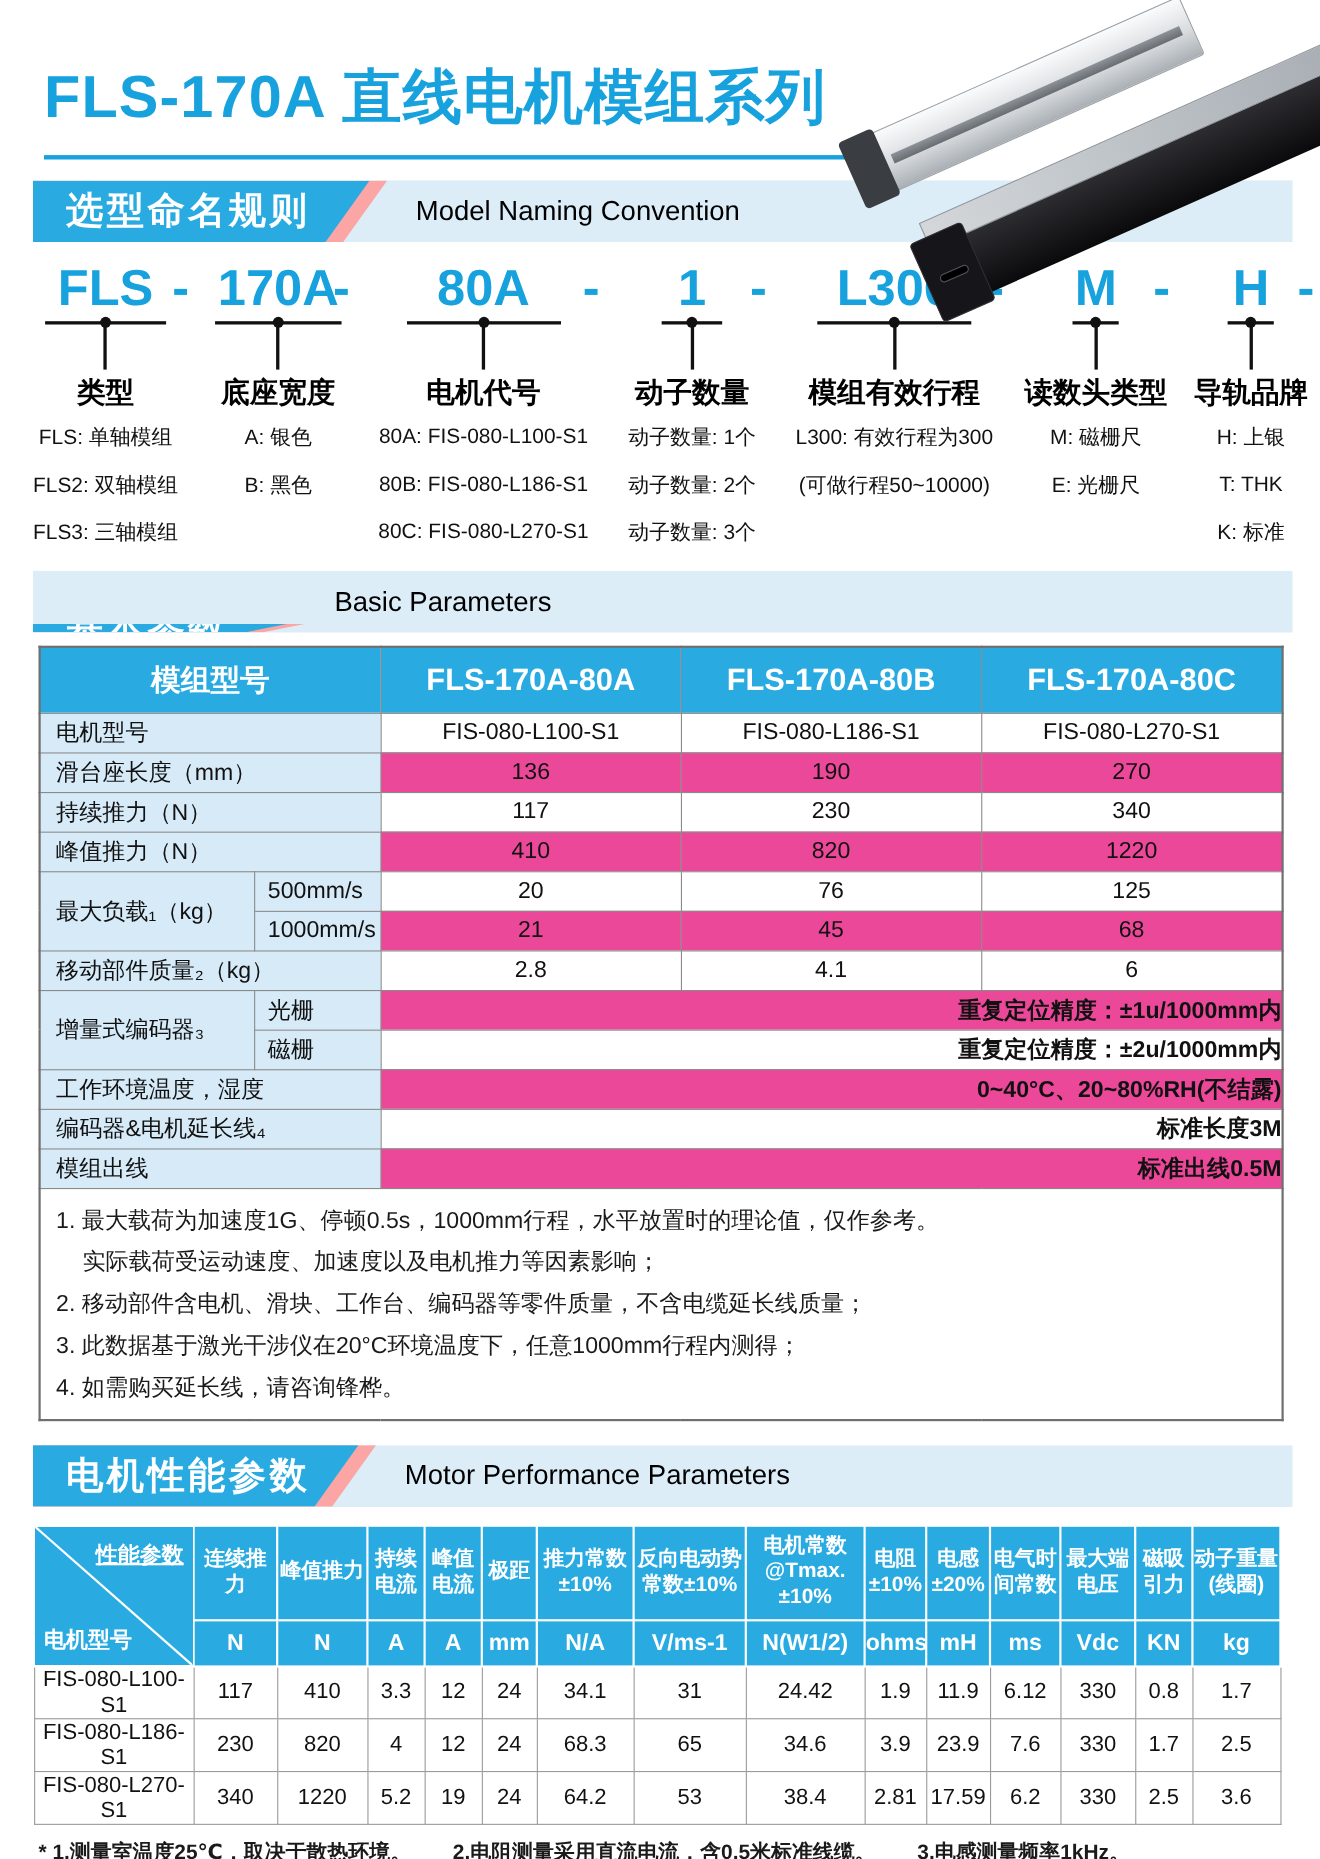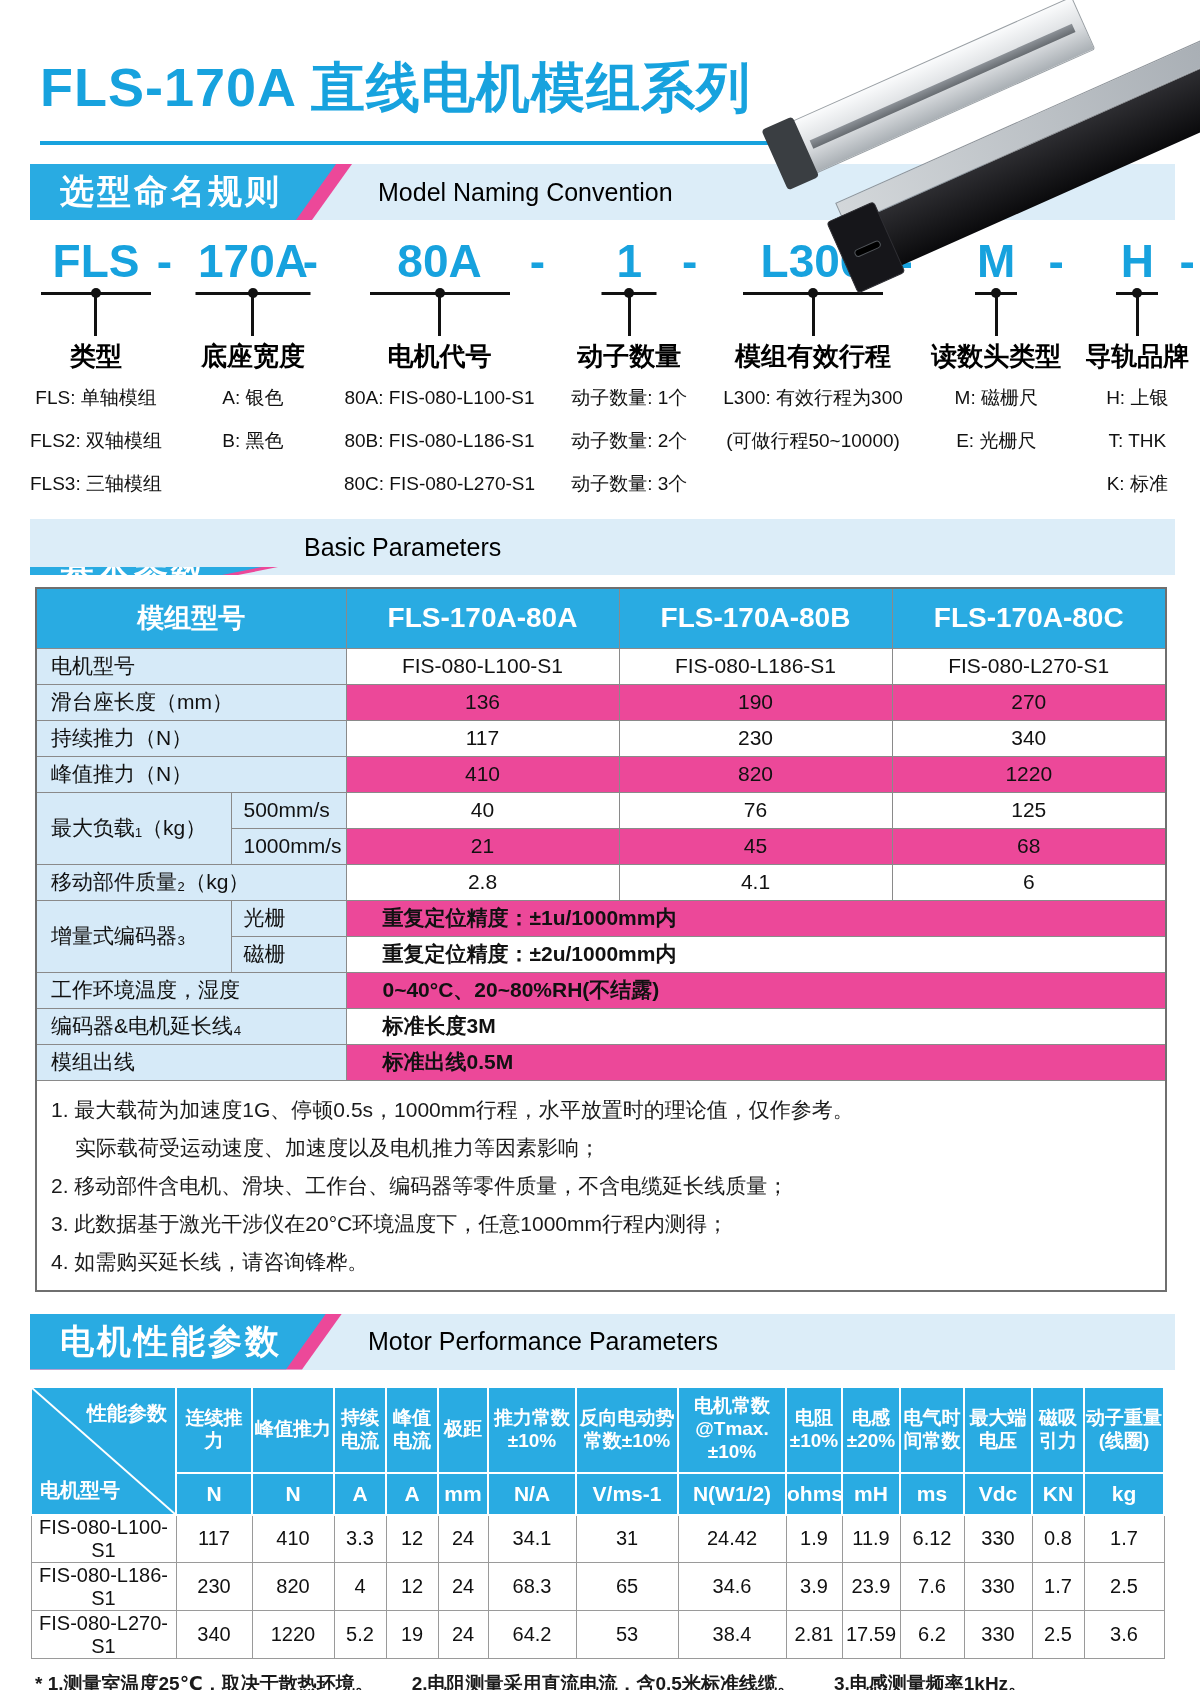--- a/index.html
+++ b/index.html
@@ -20,21 +20,21 @@
   .mod-silver .slot { position:absolute; left:36px; right:10px; top:24px; height:9px; background:linear-gradient(180deg,#8d9298,#686d72); }
   .mod-black { left:100px; top:118px; width:400px; height:84px; transform:rotate(-24deg); }
   .mod-black .mtop { height:26px; background:linear-gradient(90deg,#d3d7da,#a9afb5); border:1px solid #8e949a; }
   .mod-black .mbody { height:58px; background:linear-gradient(180deg,#2d2d31,#0a0a0c); border-radius:0 0 4px 4px; }
   .mod-black .mcap { position:absolute; left:-16px; top:14px; width:52px; height:78px; background:#16161a; border:1px solid #2e2e33; border-radius:4px; }
   .mod-black .mslot { position:absolute; left:12px; top:36px; width:28px; height:8px; background:#000; border:1px solid #52565b; border-radius:4px; }
 
   
   .banner { position:relative; height:56px; margin:0 25px 0 30px; }
   .banner-strip { position:absolute; inset:0; background:#dcedf8; }
-  .banner-flag { position:absolute; left:0; top:0; bottom:0; background:#ec4899;
+  .banner-flag { position:absolute; left:0; top:0; bottom:0; background:#fca5a5;
     clip-path:polygon(0 0,100% 0,calc(100% - 40px) 100%,0 100%); }
   .banner-flag .flag-blue { position:absolute; left:0; top:0; bottom:0; width:calc(100% - 16px); background:#29abe2;
     clip-path:polygon(0 0,100% 0,calc(100% - 40px) 100%,0 100%);
     display:flex; align-items:center; padding-left:30px;
     color:#fff; font-size:34px; font-weight:bold; letter-spacing:3px; white-space:nowrap; }
   .banner-en { position:absolute; top:0; bottom:0; display:flex; align-items:center; color:#000000; font-size:25px; white-space:nowrap; }
   .w-naming { width:322px; } .en-naming { left:348px; }
   .w-basic  { width:248px;margin-top:48px; } .en-basic  { left:274px; }
   .w-motor  { width:312px; } .en-motor  { left:338px; }
   .mt1 { margin-top:6px; } .mt2 { margin-top:14px; } .mt3 { margin-top:22px; }
@@ -63,35 +63,35 @@
   
   .basic-table { border-collapse:collapse; table-layout:fixed; width:1130px; margin:12px 0 0 35px;
     border:2px solid #6f6f6f; }
   .basic-table th, .basic-table td { border:1px solid #8a8a8a; }
   .bt-head { background:#29abe2; color:#fff; font-weight:bold; font-size:28px; height:60px; text-align:center; }
   .bt-head-first { font-size:27px; }
   .basic-table td { height:36px; font-size:21px; color:#111; }
   .lbl { background:#d6eaf8; text-align:left; padding-left:14px; font-weight:500; font-size:22px; }
   .sub { background:#d6eaf8; text-align:left; padding-left:12px; font-weight:500; font-size:21px; }
   .val { text-align:center; }
-  .bval { text-align:left; font-weight:bold;padding-left:36px; }
+  .bval { text-align:right; font-weight:bold;padding-left:36px; }
   .gray { background:#ec4899; }
   .notes-cell { background:#fff; padding:10px 12px 8px 14px; }
   .note-line { font-size:21px; font-weight:500; color:#1a1a1a; line-height:1.82; white-space:nowrap; }
   .note-indent { padding-left:24px; }
 
   
   .motor-table { border-collapse:collapse; table-layout:fixed; width:1133px; margin:16px 0 0 30px; }
   .motor-table th { background:#29abe2; color:#fff; border:2px solid #fff; font-weight:bold; }
   .mname { height:86px; font-size:19px; text-align:center; vertical-align:middle; line-height:1.2; }
   .mname span { white-space:pre-line; display:block; }
   .munit { height:42px; font-size:21px; text-align:center; }
   .corner { position:relative; }
   .corner svg { position:absolute; inset:0; width:100%; height:100%; }
-  .corner .c-top { position:absolute; top:12px; right:8px; font-size:20px; }
+  .corner .c-top { position:absolute; top:12px; right:8px; font-size:20px;text-decoration:underline; }
   .corner .c-bot { position:absolute; bottom:10px; left:8px; font-size:20px; }
   .motor-table td { background:#fff; border:1.5px solid #9a9a9a; height:48px; text-align:center; font-size:20px; color:#111; }
   .mmodel { font-size:19px; }
   .footnote { margin:12px 0 0 35px; font-size:19px; font-weight:600; color:#1a1a1a; white-space:nowrap; }
 </style>
 </head>
 <body>
 
 <div class="page">
 
@@ -288,21 +288,21 @@
       </tr>
       <tr>
         <td colspan="2" class="lbl">峰值推力（N）</td>
         <td class="val gray">410</td>
         <td class="val gray">820</td>
         <td class="val gray">1220</td>
       </tr>
       <tr>
         <td rowspan="2" class="lbl">最大负载₁（kg）</td>
         <td class="sub">500mm/s</td>
-        <td class="val">40</td>
+        <td class="val">20</td>
         <td class="val">76</td>
         <td class="val">125</td>
       </tr>
       <tr>
         <td class="sub">1000mm/s</td>
         <td class="val gray">21</td>
         <td class="val gray">45</td>
         <td class="val gray">68</td>
       </tr>
       <tr>

